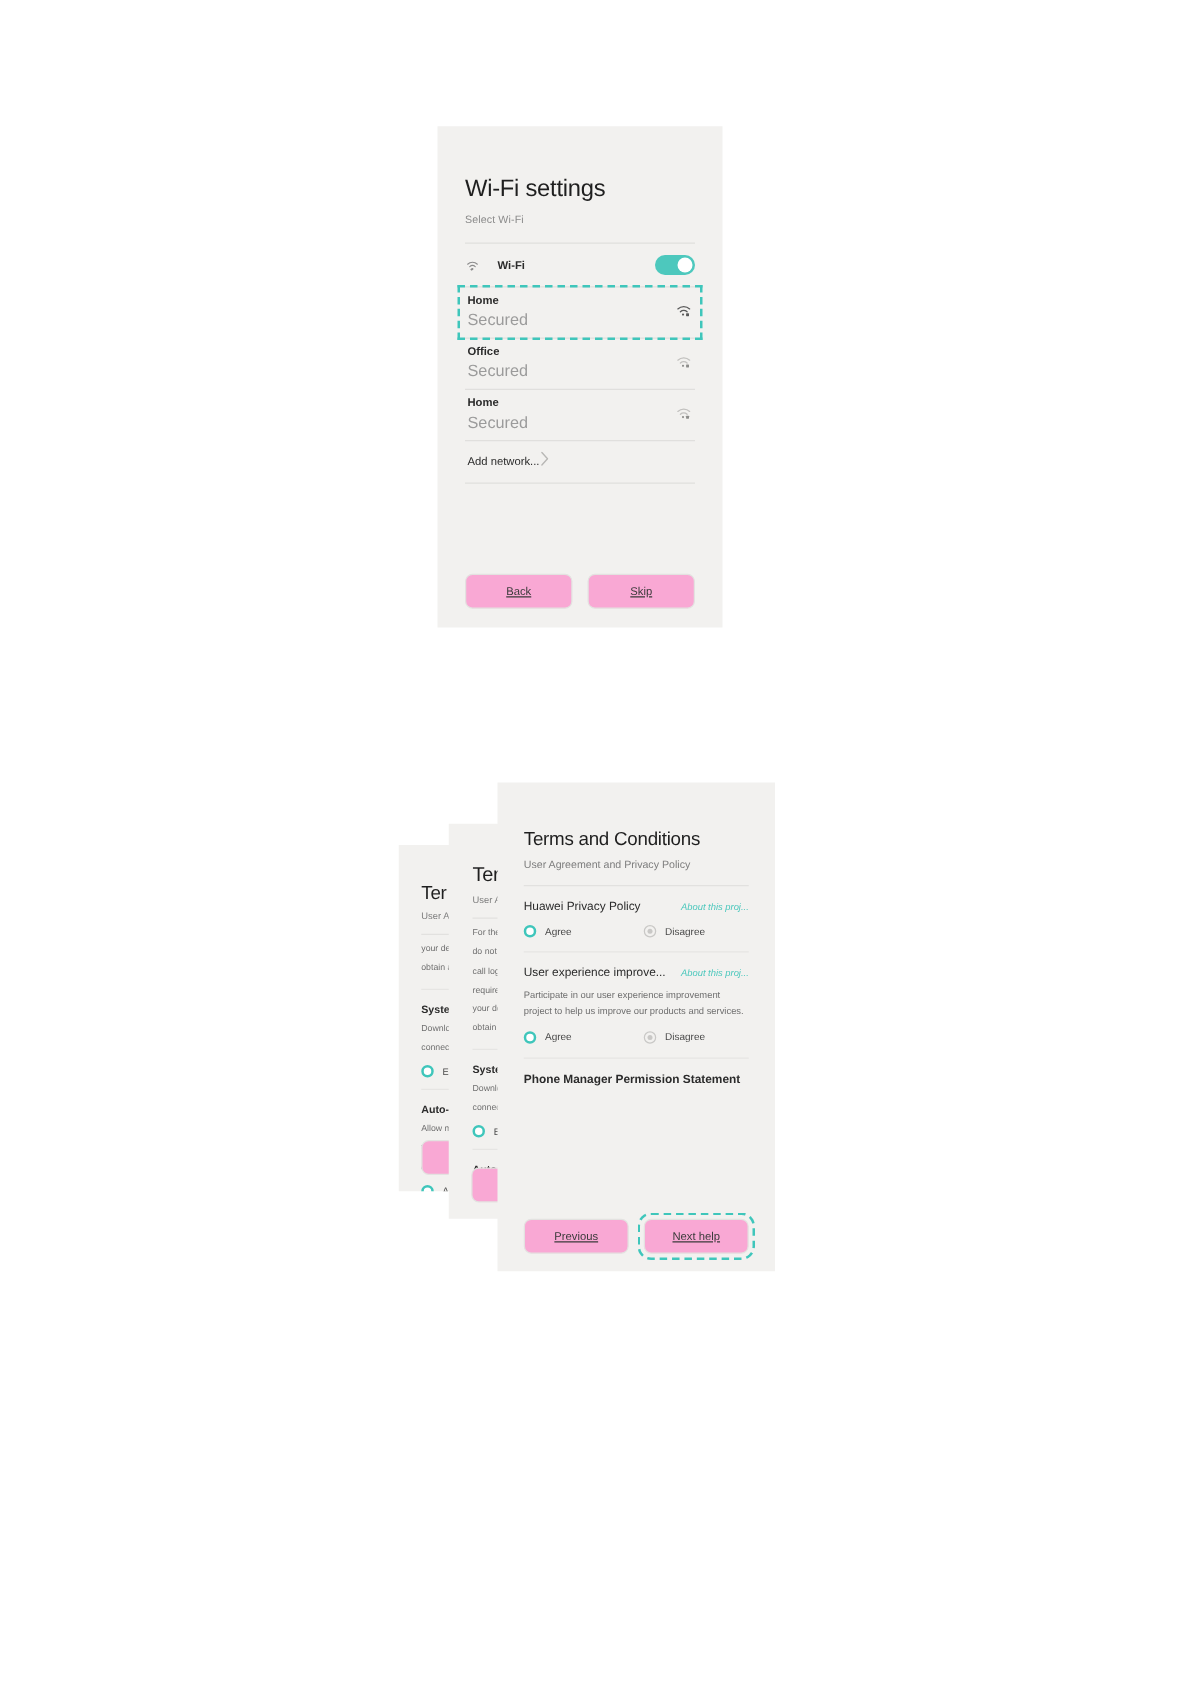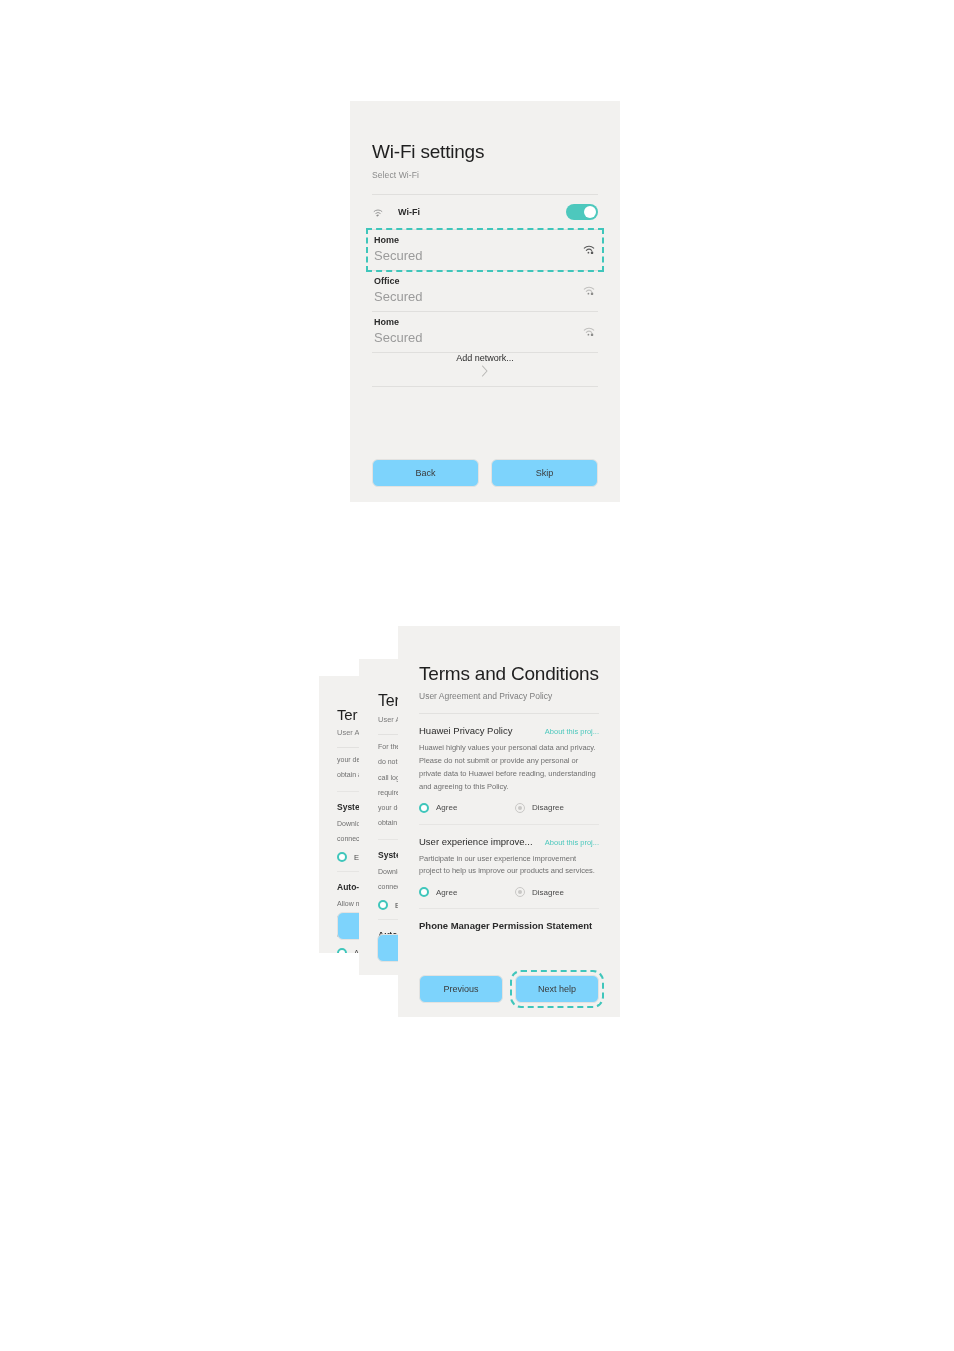--- a/index.html
+++ b/index.html
@@ -20,21 +20,21 @@
     position: absolute;
     background: #f2f1ef;
     box-sizing: border-box;
     overflow: hidden;
   }
 
   
   #wifi-card {
     left: 350px;
     top: 101px;
-    width: 270px;
+    width: 228px;
     height: 401px;
     padding: 0 22px;
   }
   .wifi-title {
     font-size: 19px;
     font-weight: 400;
     color: #1f1f1f;
     letter-spacing: -0.2px;
     margin: 0;
     padding-top: 41px;
@@ -123,48 +123,48 @@
     padding: 0 6px;
     width: calc(100% + 8px);
   }
 
   .addnet-row {
     display: flex;
     align-items: center;
     justify-content: flex-start;
     height: 33px;
     padding: 0 2px;
-    flex-direction: column;
   }
   .addnet-label {
     font-size: 9px;
     color: #2b2b2b;
     font-weight: 500;
   }
 
   .btn-row {
     position: absolute;
     left: 22px;
     right: 22px;
     bottom: 15px;
     display: flex;
     gap: 12px;
   }
   .btn {
     flex: 1;
     height: 28px;
     border: 1px solid #e3e2e0;
     border-radius: 6px;
-    background: #7dd3fc;
+    background: #f9a8d4;
     display: flex;
     align-items: center;
     justify-content: center;
     font-size: 9px;
     color: #3a3a3a;
     box-sizing: border-box;
+    text-decoration: underline;
   }
   .btn.highlight {
     outline: 2px dashed #3fc6bb;
     outline-offset: 3px;
   }
 
   
   #terms-back {
     left: 319px;
     top: 676px;
@@ -181,21 +181,21 @@
   }
   #terms-front {
     left: 398px;
     top: 626px;
     width: 222px;
     height: 391px;
     padding: 0 21px;
   }
 
   .t-title {
-    font-size: 19px;
+    font-size: 15px;
     font-weight: 400;
     color: #1f1f1f;
     margin: 0;
     padding-top: 37px;
     letter-spacing: -0.2px;
     white-space: nowrap;
   }
   #terms-back .t-title { font-size: 15px; padding-top: 30px; }
   #terms-mid  .t-title { font-size: 16px; padding-top: 33px; }
 
@@ -220,20 +220,21 @@
   .sec-title {
     font-size: 9.5px;
     font-weight: 400;
     color: #2b2b2b;
     white-space: nowrap;
   }
   .sec-link {
     font-size: 7.5px;
     color: #4dc8bd;
     white-space: nowrap;
+    font-style: italic;
   }
   .sec-body {
     font-size: 7.5px;
     line-height: 1.72;
     color: #6f6f6f;
     padding-top: 6px;
     margin: 0;
   }
 
   .choices {
@@ -482,21 +483,20 @@
 
   <h1 class="t-title">Terms and Conditions</h1>
   <p class="t-sub">User Agreement and Privacy Policy</p>
   <div class="t-hr"></div>
 
   <div class="sec">
     <div class="sec-head">
       <span class="sec-title">Huawei Privacy Policy</span>
       <span class="sec-link">About this proj...</span>
     </div>
-    <p class="sec-body">Huawei highly values your personal data and privacy. Please do not submit or provide any personal or private data to Huawei before reading, understanding and agreeing to this Policy.</p>
     <div class="choices">
       <span class="choice">
         <span class="radio on"></span>
         <span>Agree</span>
       </span>
       <span class="choice">
         <span class="radio off"></span>
         <span>Disagree</span>
       </span>
     </div>

